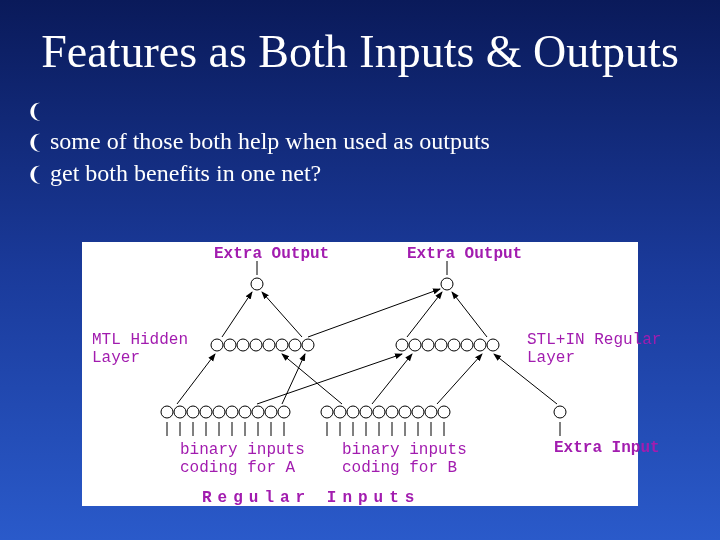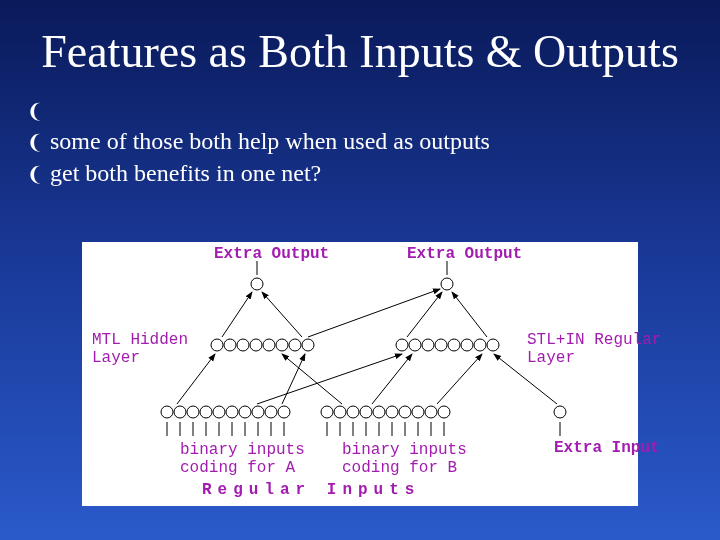--- a/index.html
+++ b/index.html
@@ -54,20 +54,21 @@
     font-size: 16px;
     color: #a21caf;
     line-height: 1.1;
     white-space: pre;
   }
   .dlabel.bold {
     font-weight: bold;
   }
   .dlabel.spaced {
     letter-spacing: 6px;
+    margin-top: 8px;
   }
 </style>
 </head>
 <body>
 
 <h1 class="title">Features as Both Inputs &amp; Outputs</h1>
 
 <div class="bullets">
   <div class="bullet-line">
     <span class="bullet-icon">❨</span>

